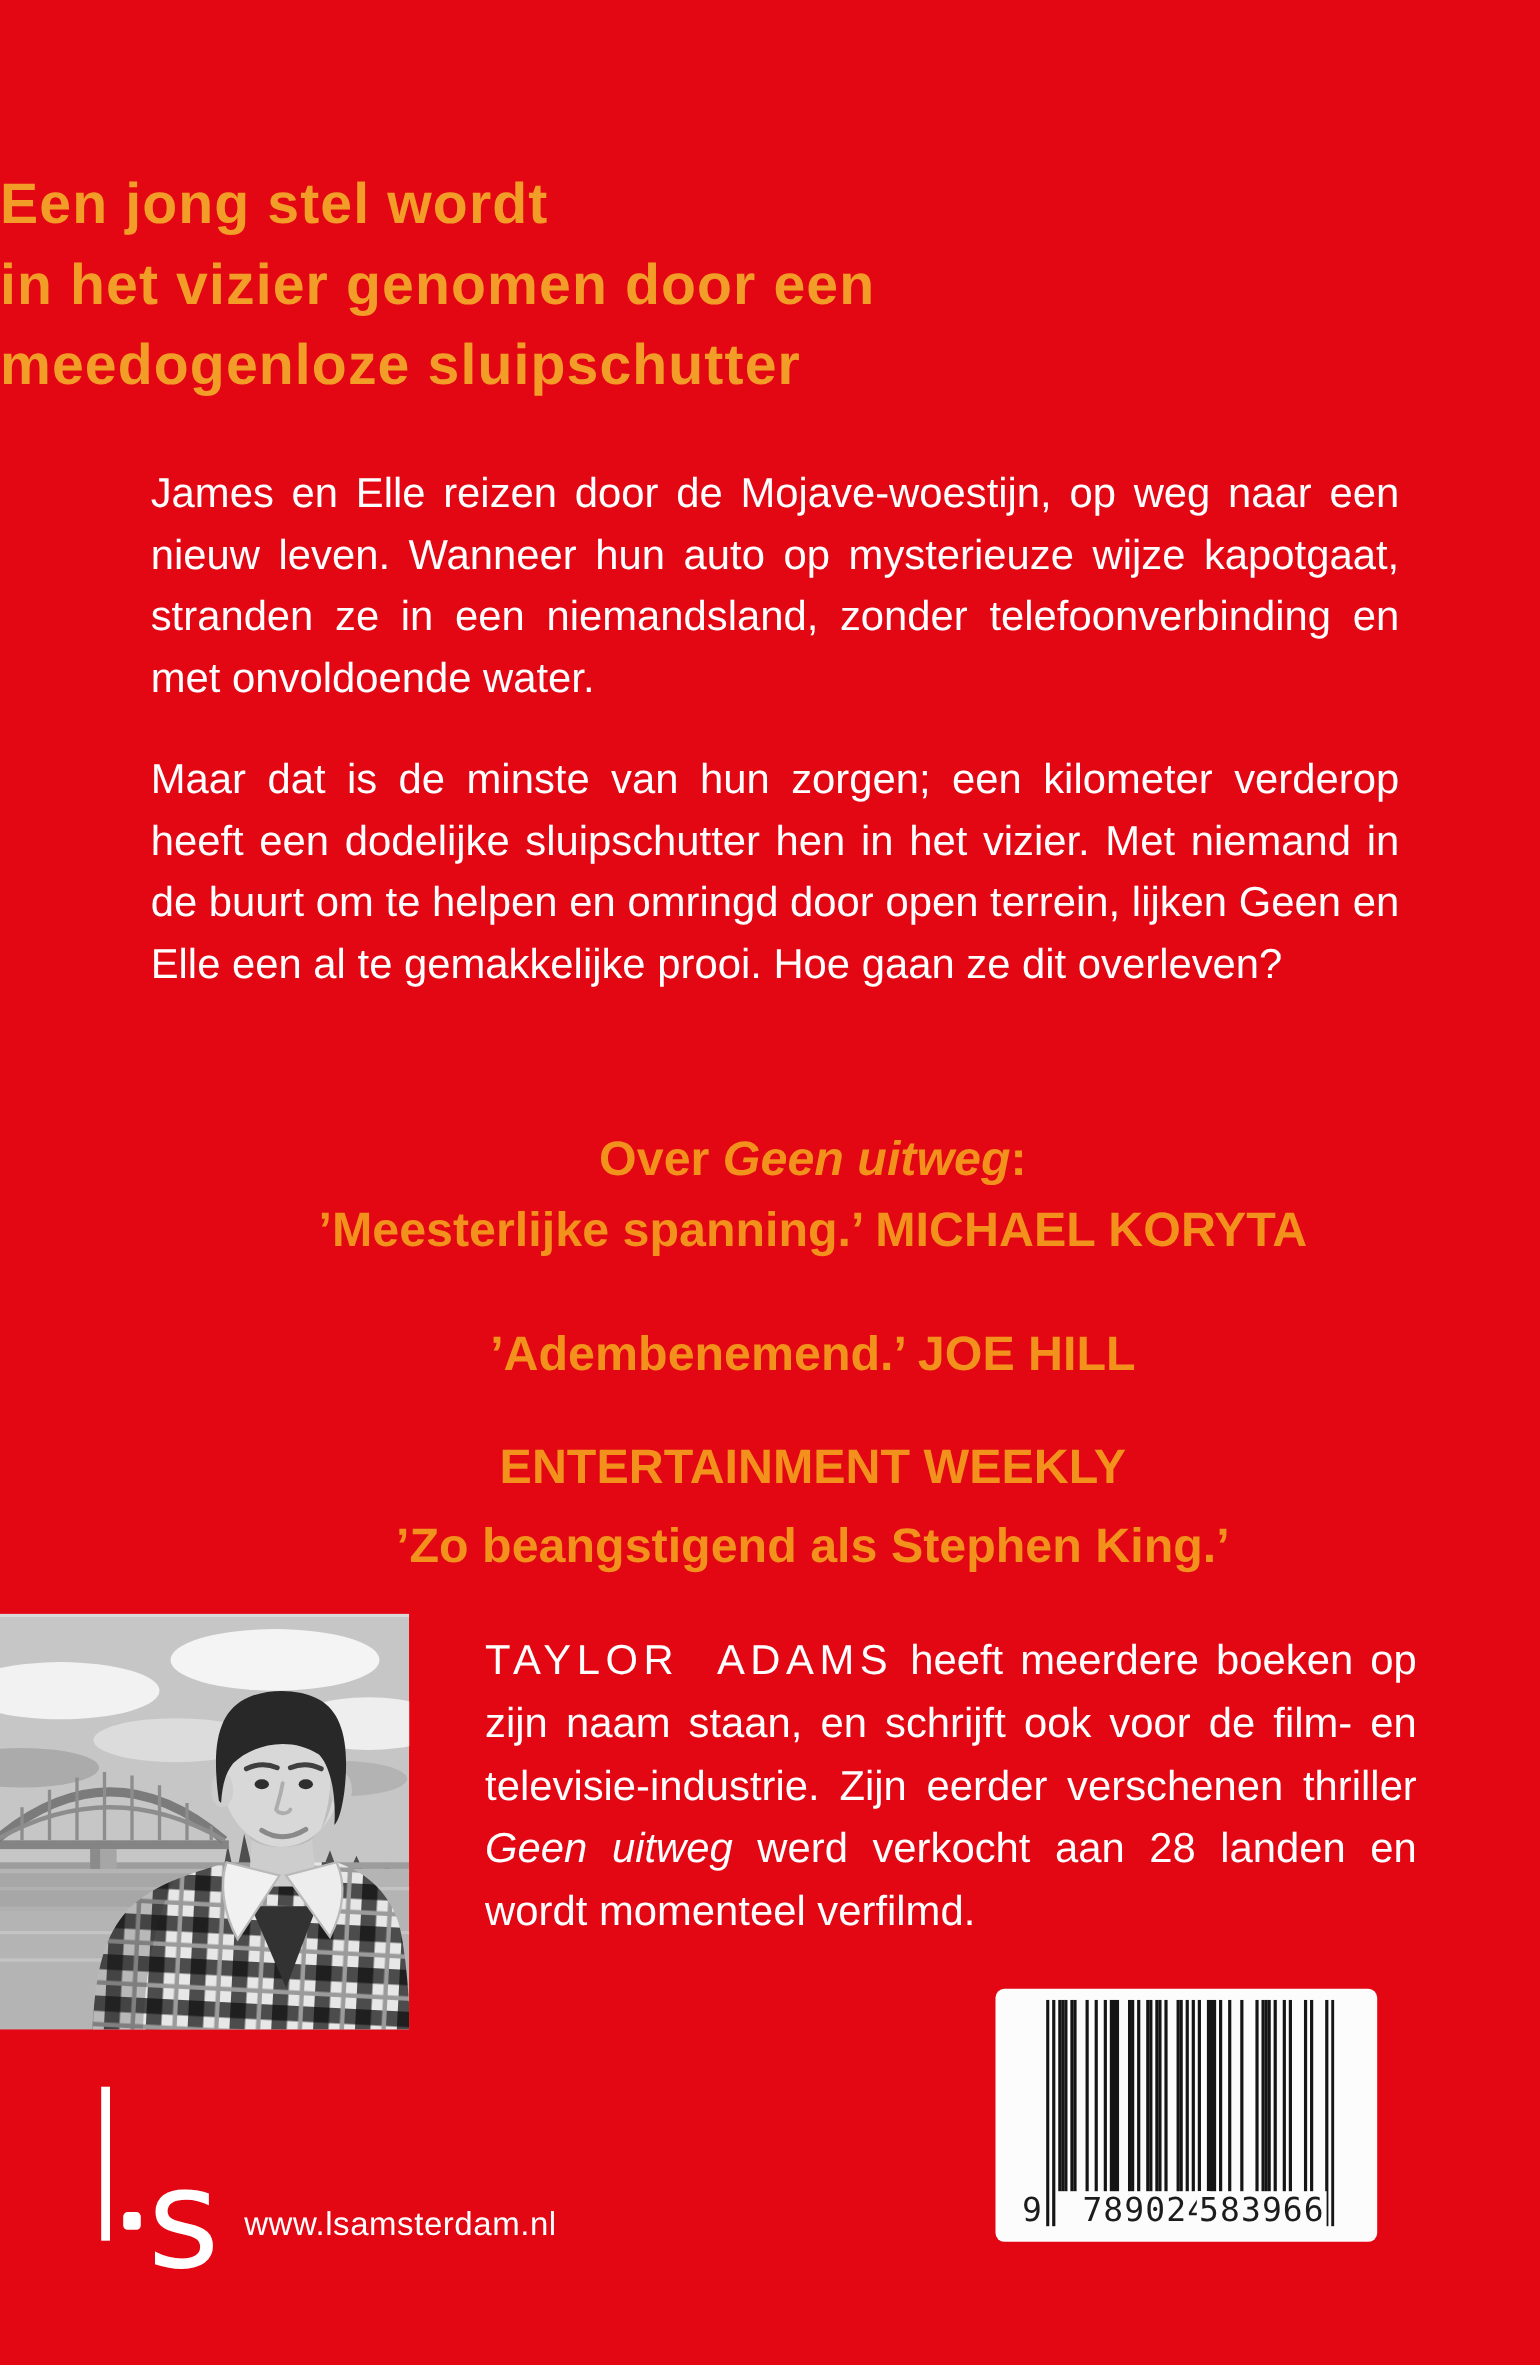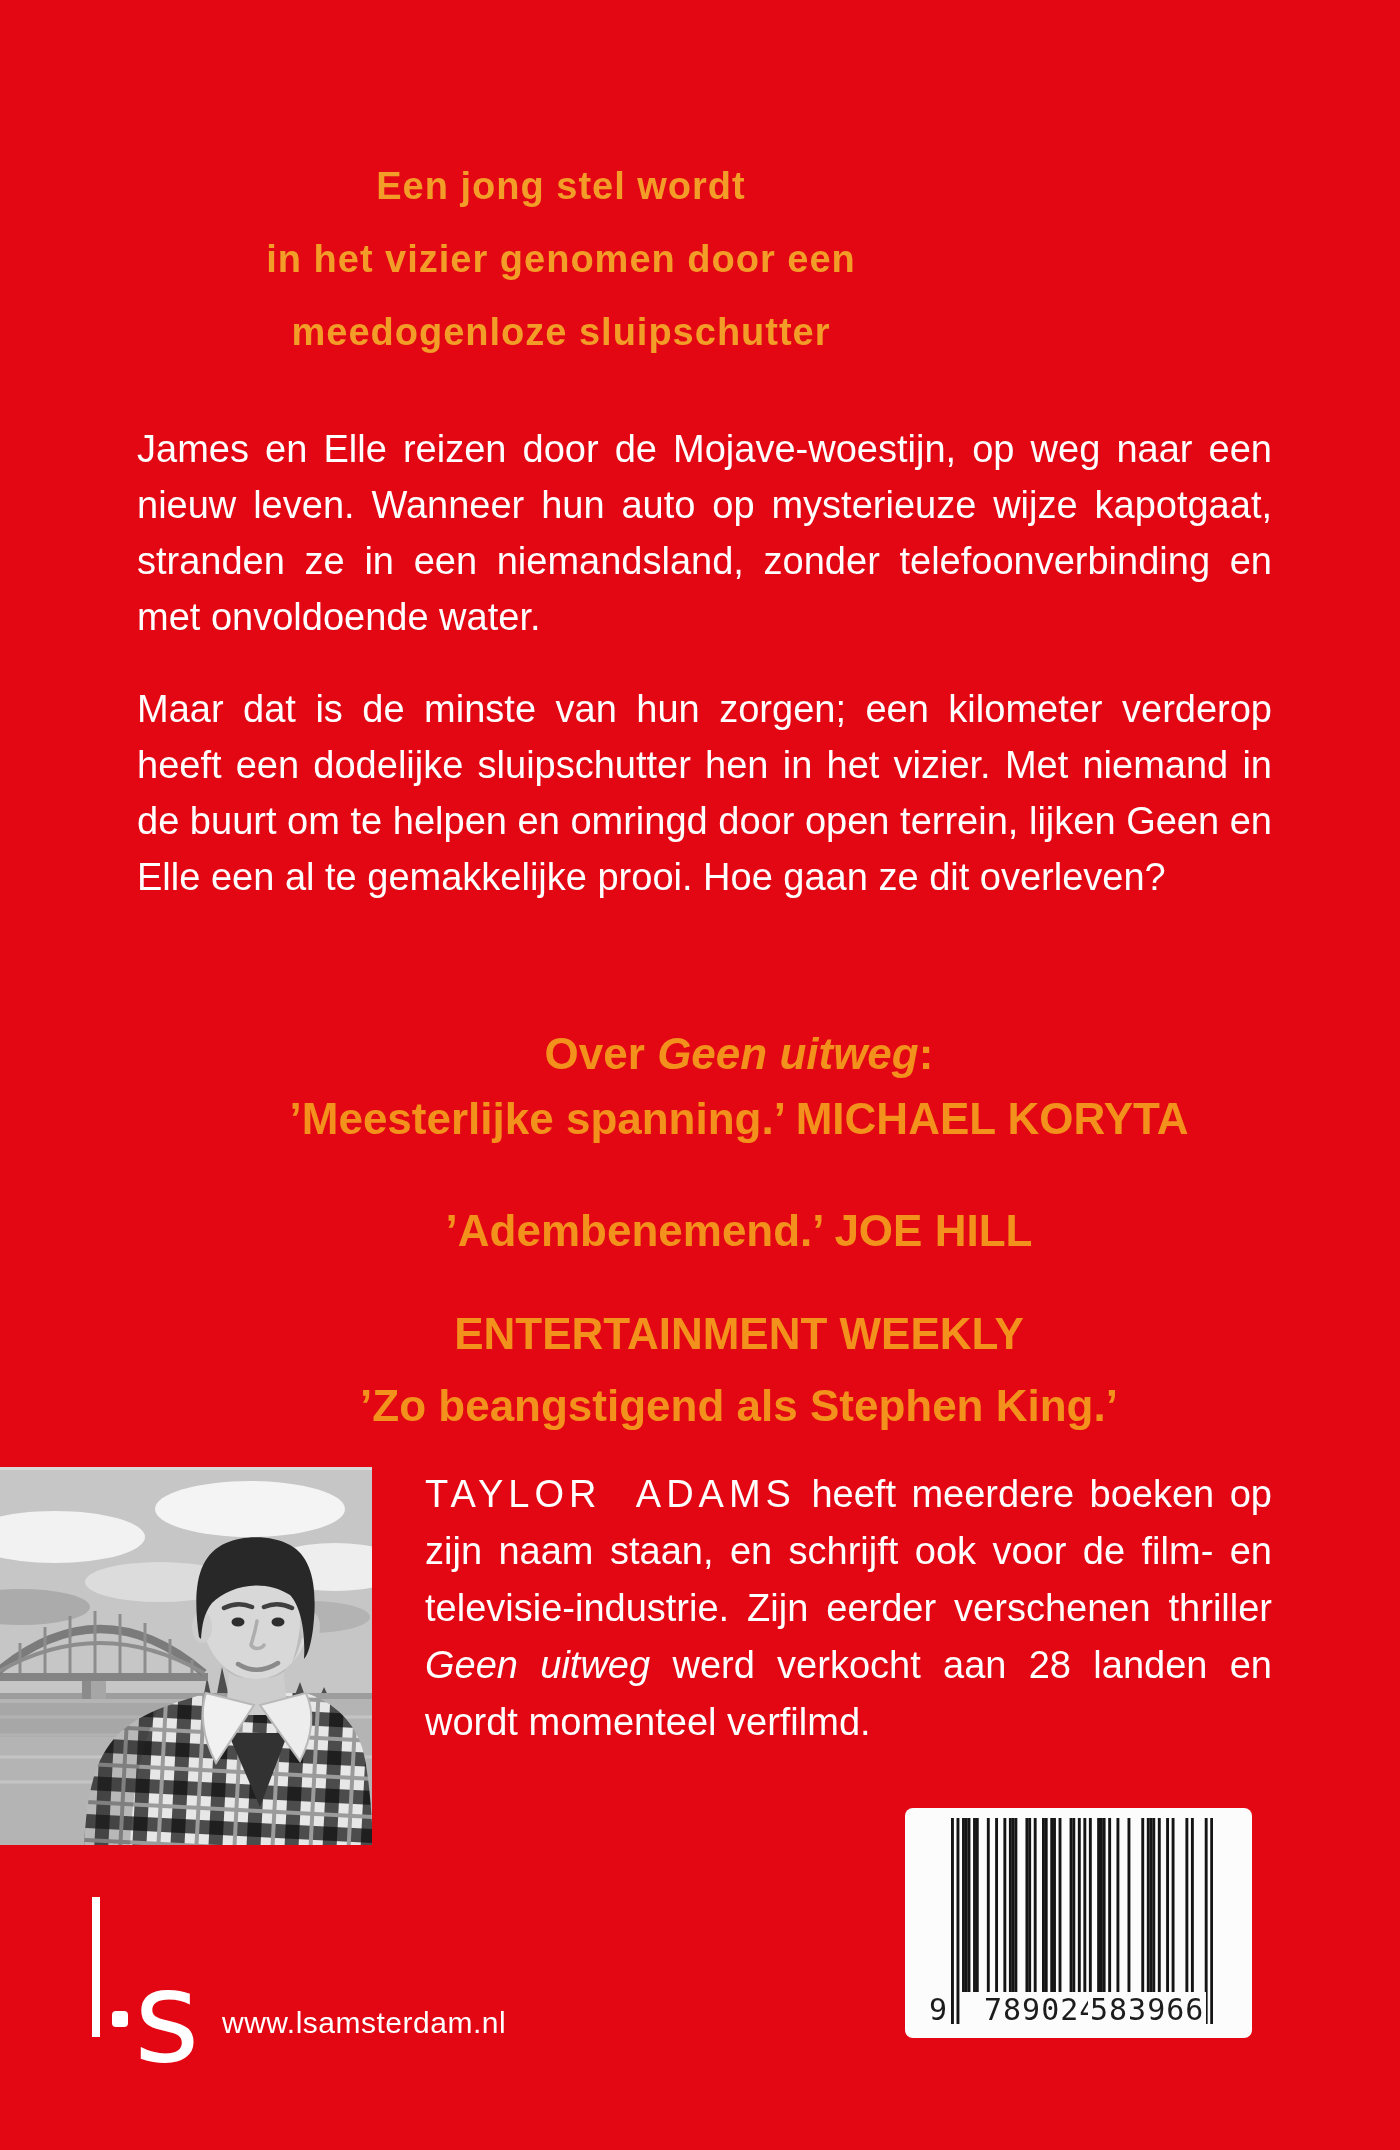--- a/index.html
+++ b/index.html
@@ -3,40 +3,40 @@
 <meta charset="utf-8">
 <style>
   html,body{margin:0;padding:0;}
   body{width:1400px;height:2150px;background:#555;}
   .cover{
     position:relative;width:1400px;height:2150px;overflow:hidden;
     background:var(--bg,#e30613);
     font-family:"Liberation Sans",sans-serif;
   }
   
-  .tagline{position:absolute;top:150px;left:0;width:1122px;text-align:center;
-    color:var(--headline,#f29d28);font-weight:bold;font-size:38px;line-height:73px;letter-spacing:1px;}
+  .tagline{position:absolute;top:150px;left:0;width:1122px;text-align:left;
+    color:var(--headline,#f29d28);font-weight:bold;font-size:52px;line-height:73px;letter-spacing:1px;}
   
   .para{position:absolute;left:137px;width:1135px;margin:0;
     color:var(--body,#ffffff);font-size:38px;line-height:56px;
     text-align:justify;-webkit-hyphens:manual;hyphens:manual;}
   .para-1{top:421px;}
   .para-2{top:681px;}
   
   .rev{position:absolute;left:0;width:1400px;text-align:center;
     color:var(--review,#f2911c);font-weight:bold;font-size:44px;line-height:72px;margin-left:39px;}
   .rev-header{top:1018px;}
   .rev-q1{top:1083px;}
   .rev-q2{top:1195px;}
   .rev-q3{top:1298px;}
   .rev em{font-style:italic;}
   
   .photo{position:absolute;left:0;top:1467px;width:372px;height:378px;}
   .photo svg{display:block;width:100%;height:100%;}
-  .bio{position:absolute;left:425px;top:1466px;width:847px;margin:0;
+  .bio{position:absolute;left:425px;top:1466px;width:847px;margin:16px;
     color:var(--body,#ffffff);font-size:38px;line-height:57px;
     text-align:justify;-webkit-hyphens:manual;hyphens:manual;}
   .bio .author-name{letter-spacing:5px;word-spacing:16px;}
   .bio em{font-style:italic;}
   
   .logo-bar{position:absolute;left:92px;top:1897px;width:8px;height:140px;background:var(--body,#fff);}
   .logo-dot{position:absolute;left:112px;top:2011px;width:16px;height:16px;border-radius:4px;background:var(--body,#fff);}
   .logo-s{position:absolute;left:134px;top:1955px;color:var(--body,#fff);
     font-family:"DejaVu Sans",sans-serif;font-size:126px;line-height:126px;font-weight:normal;}
   .website{position:absolute;left:222px;top:2006px;color:var(--body,#fff);

